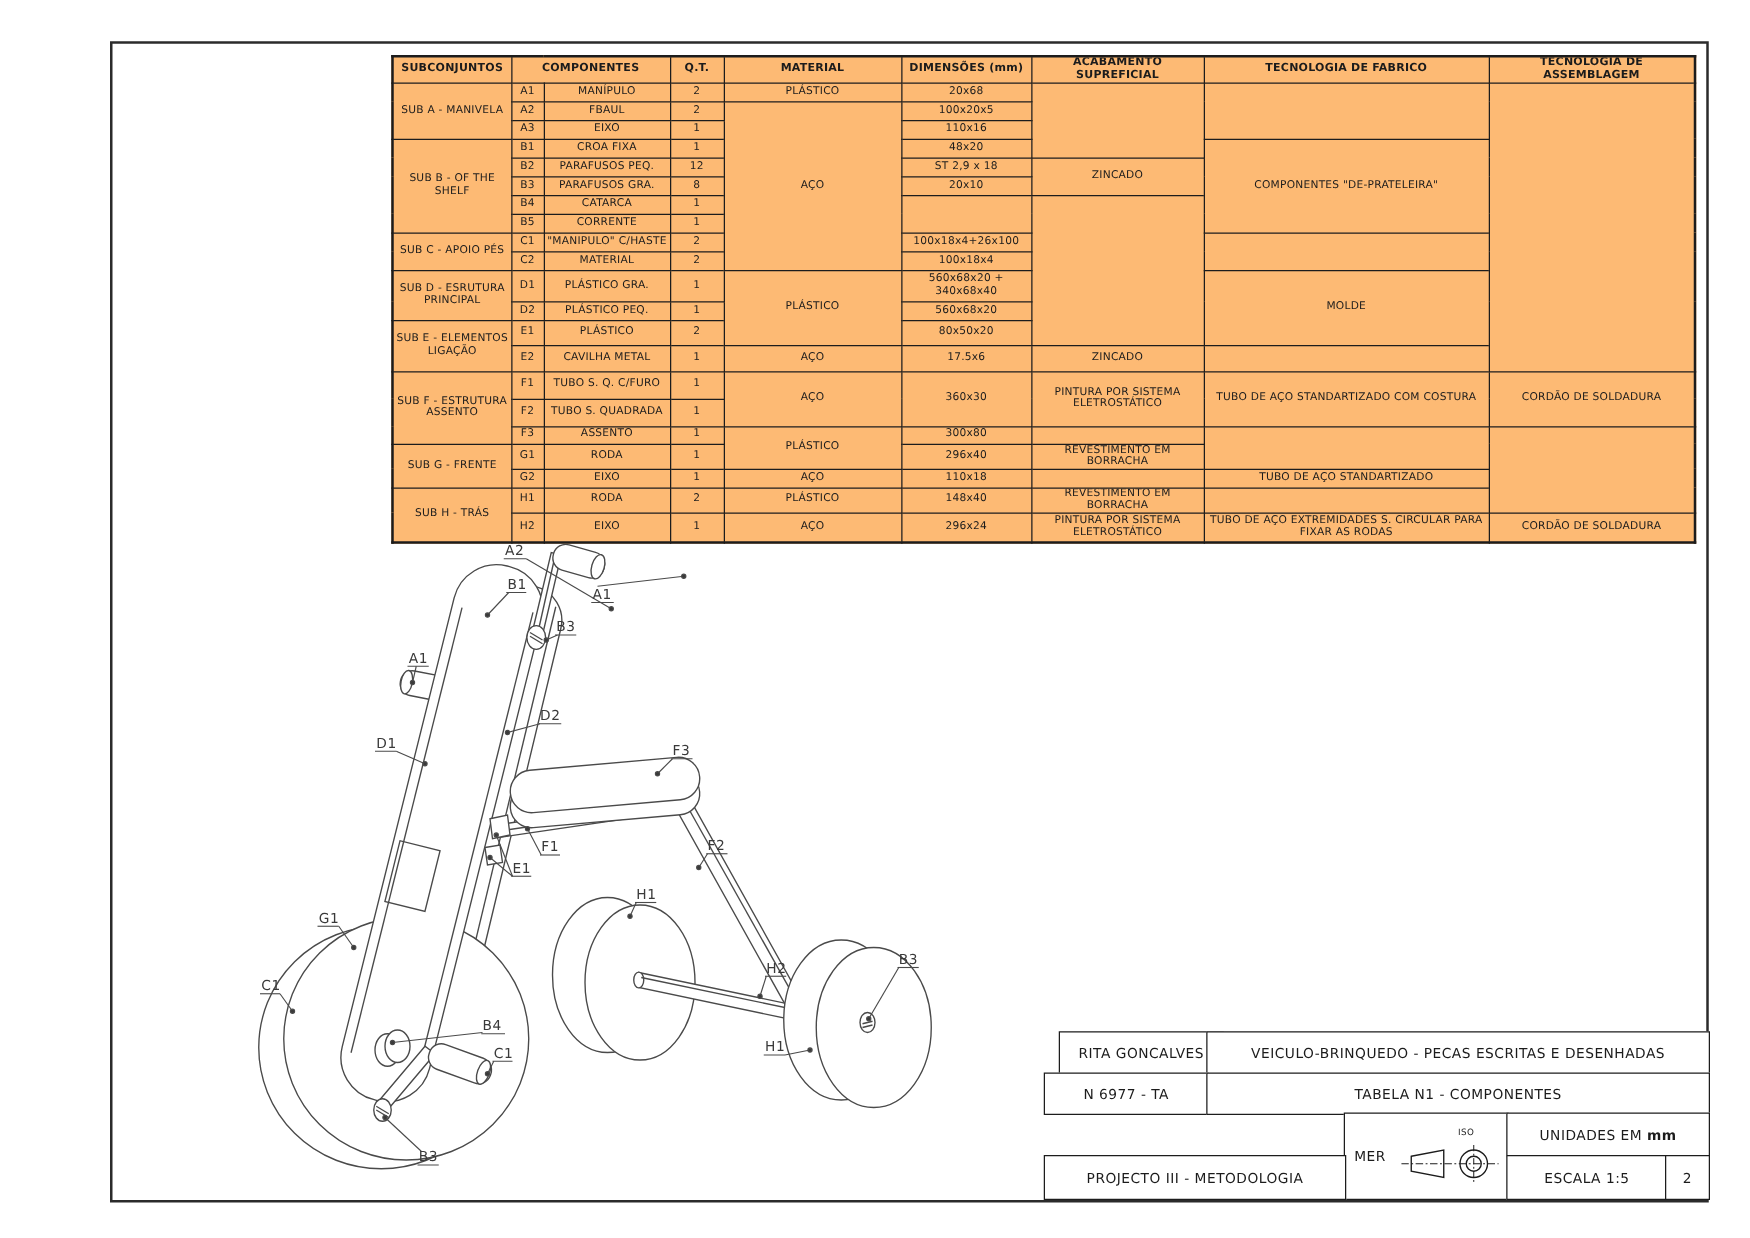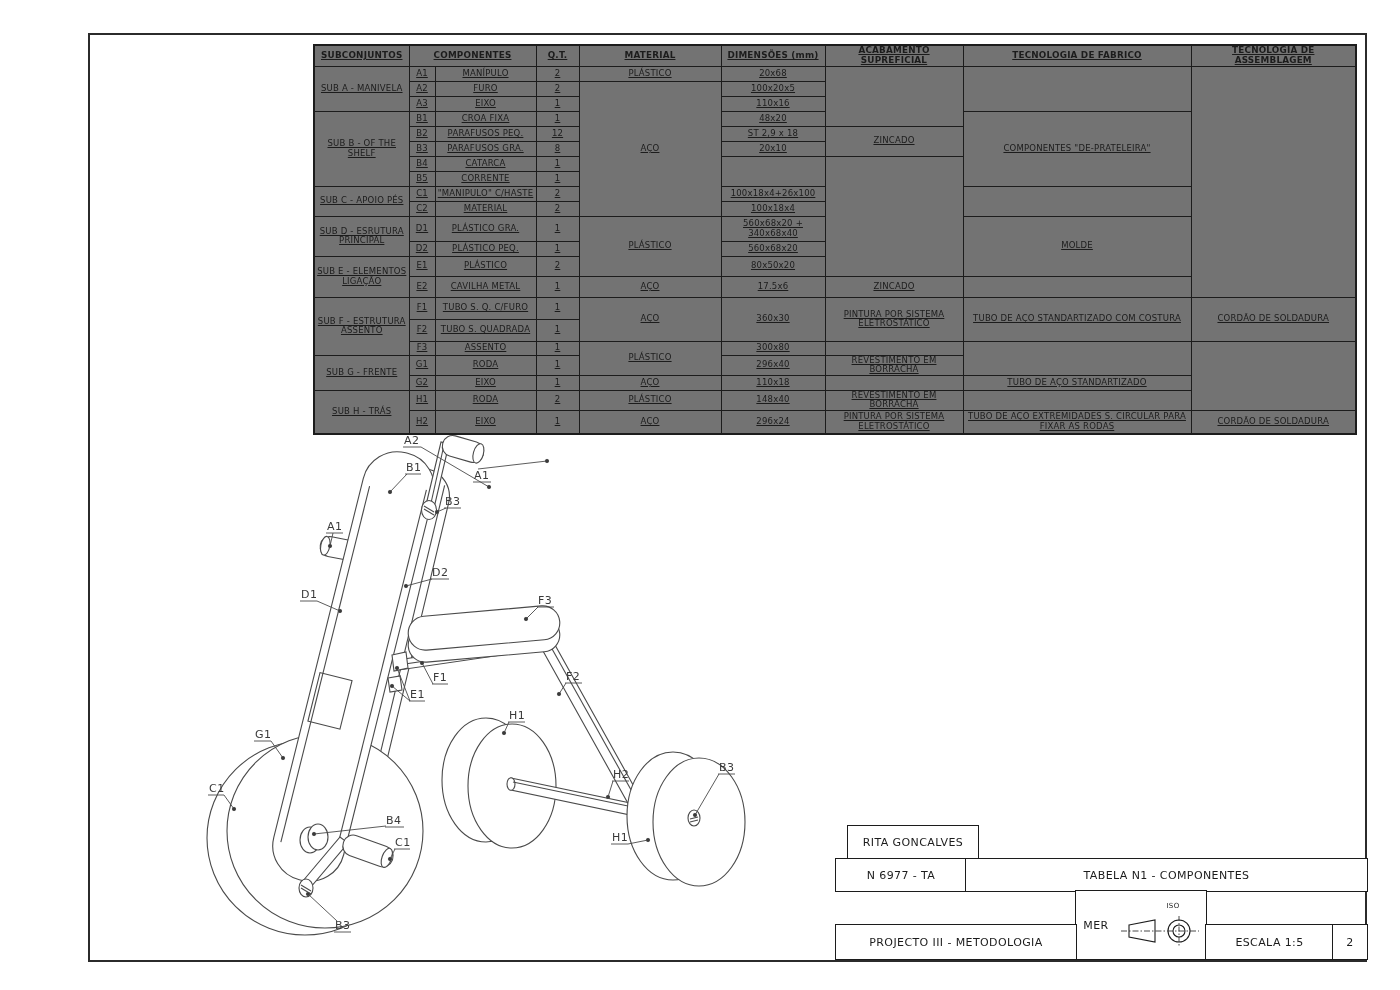--- a/index.html
+++ b/index.html
@@ -1,19 +1,19 @@
 <!DOCTYPE html>
 <html><head>
 <meta charset="utf-8">
 <style>
   html,body{margin:0;padding:0;background:#ffffff;}
   body{width:1400px;height:990px;position:relative;font-family:"DejaVu Sans",sans-serif;color:#1c1c1c;overflow:hidden;}
   .sheet-frame{position:absolute;left:88px;top:33px;width:1275px;height:925px;border:2px solid #2b2b2b;background:#ffffff;}
   
-  table.comp{position:absolute;left:313px;top:44px;border-collapse:collapse;table-layout:fixed;background:#737373;text-decoration:underline;}
+  table.comp{position:absolute;left:313px;top:44px;border-collapse:collapse;table-layout:fixed;background:#fdba74;}
   table.comp td,table.comp th{border:1px solid #1c1c1c;padding:0 1px;text-align:center;vertical-align:middle;
      font-size:8.5px;line-height:1.12;letter-spacing:.2px;overflow:hidden;}
   table.comp th{font-weight:bold;font-size:8.8px;}
   table.comp{border:2px solid #1c1c1c;}
   td.sub{font-size:8.4px;}
   td.gb{border-bottom-width:2px;}
   tr.h13{height:13px}tr.h14{height:14px}tr.h15{height:15px}tr.h20{height:20px}
   tr.h21{height:21px}tr.h22{height:22px}tr.h24{height:24px}tr.h25{height:25px}
   
   .tblock{position:absolute;left:835px;top:825px;width:531px;height:133px;}
@@ -58,21 +58,21 @@
     <td>MANÍPULO</td>
     <td>2</td>
     <td>PLÁSTICO</td>
     <td>20x68</td>
     <td rowspan="4"></td>
     <td rowspan="3"></td>
     <td rowspan="14"></td>
   </tr>
   <tr class="h15">
     <td>A2</td>
-    <td>FURO</td>
+    <td>FBAUL</td>
     <td>2</td>
     <td rowspan="9">AÇO</td>
     <td>100x20x5</td>
   </tr>
   <tr class="h15">
     <td>A3</td>
     <td>EIXO</td>
     <td>1</td>
     <td>110x16</td>
   </tr>
@@ -449,38 +449,44 @@
         <circle cx="695" cy="815" r="1.7" fill="#3a3a3a"></circle>
         <line x1="718" y1="774" x2="735" y2="774"></line>
         <text class="plabel" x="719" y="771" stroke="none">B3</text>
       </g>
   </g>
 </svg>
 
 <div class="tblock">
   <div class="tcell" style="left:12px;top:0;width:130px;height:33px">
       <span>RITA GONCALVES</span>
+    </div>
+  <div class="tcell" style="left:130px;top:0;width:401px;height:33px">
+      <span>VEICULO-BRINQUEDO - PECAS ESCRITAS E DESENHADAS</span>
     </div>
   <div class="tcell" style="left:0;top:33px;width:130px;height:32px">
       <span>N 6977 - TA</span>
     </div>
   <div class="tcell" style="left:130px;top:33px;width:401px;height:32px">
       <span>TABELA N1 - COMPONENTES</span>
     </div>
   <div class="tcell" style="left:240px;top:65px;width:130px;height:68px">
     <span style="margin-right:12px">MER</span>
     <svg width="78" height="52" viewBox="0 0 78 52">
       <text x="52" y="9" font-size="7" fill="#1c1c1c" text-anchor="middle">ISO</text>
       <line x1="0" y1="32" x2="78" y2="32" stroke="#1c1c1c" stroke-width=".8" stroke-dasharray="6 2 1.5 2"></line>
       <path d="M8,26 L34,21 L34,43 L8,38 Z" fill="none" stroke="#1c1c1c" stroke-width="1.1"></path>
       <circle cx="58" cy="32" r="11" fill="none" stroke="#1c1c1c" stroke-width="1.1"></circle>
       <circle cx="58" cy="32" r="6" fill="none" stroke="#1c1c1c" stroke-width="1.1"></circle>
       <line x1="58" y1="17" x2="58" y2="47" stroke="#1c1c1c" stroke-width=".8" stroke-dasharray="5 2 1.5 2"></line>
     </svg>
   </div>
+  <div class="tcell" style="left:370px;top:65px;width:161px;height:34px">
+    <span>UNIDADES EM</span>&nbsp;<span class="b">mm</span>
+  </div>
   <div class="tcell" style="left:0;top:99px;width:240px;height:34px">
       <span>PROJECTO III - METODOLOGIA</span>
     </div>
   <div class="tcell" style="left:370px;top:99px;width:127px;height:34px">
       <span>ESCALA 1:5</span>
     </div>
   <div class="tcell" style="left:497px;top:99px;width:34px;height:34px">
       <span>2</span>
     </div>
 </div>

